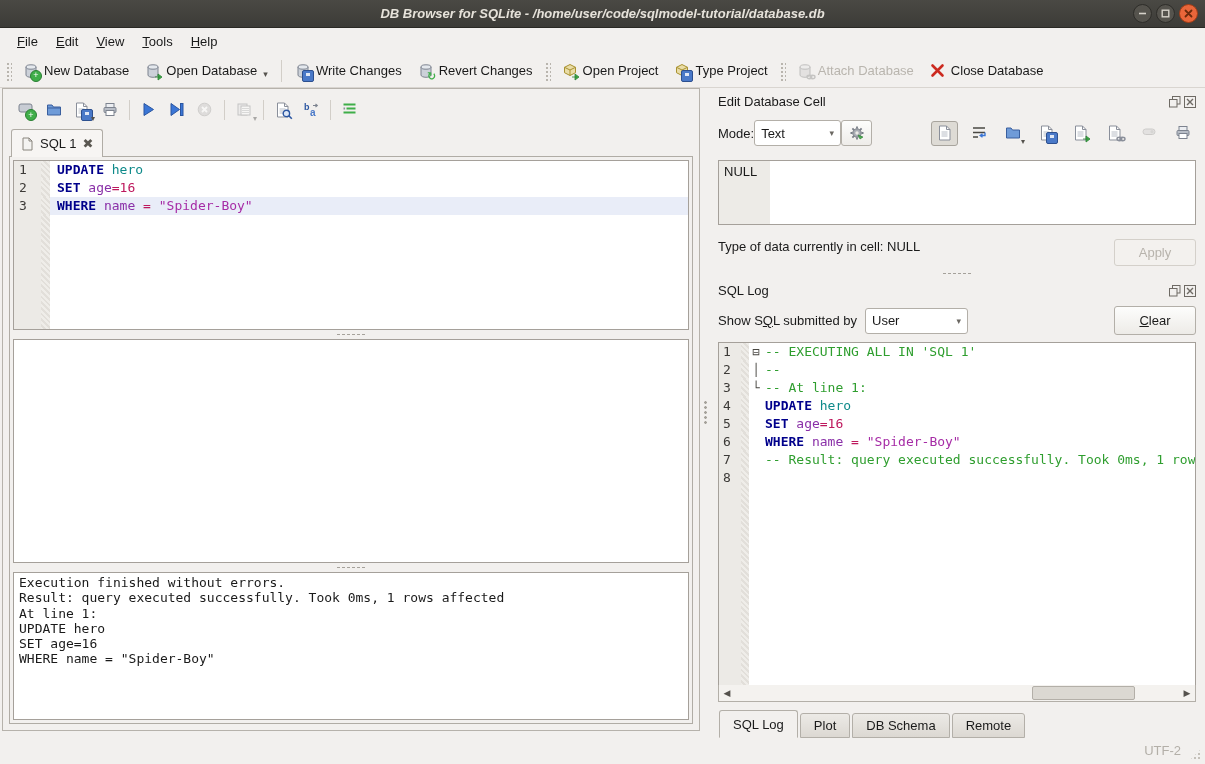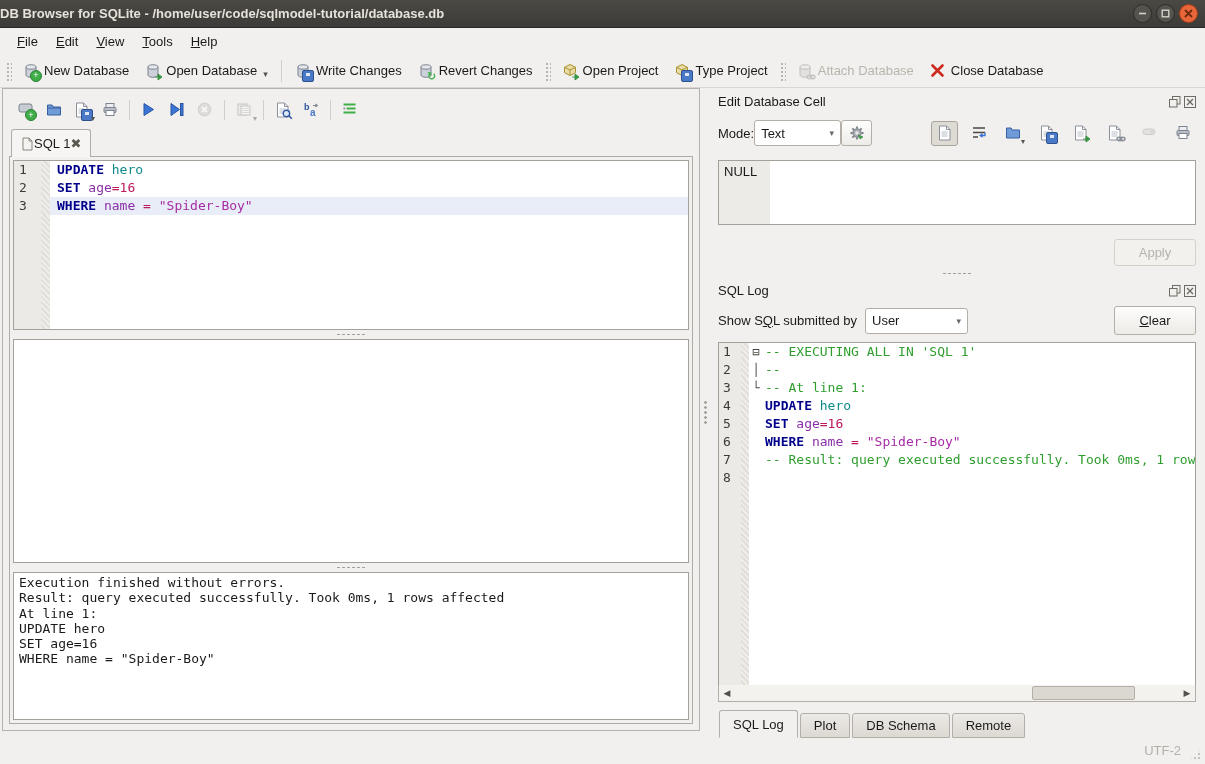--- a/index.html
+++ b/index.html
@@ -4,21 +4,21 @@
 <style>
   html,body{margin:0;padding:0;}
   body{
     width:1205px;height:764px;overflow:hidden;position:relative;
     background:#f2f0ee;color:#1a1a1a;
     font-family:"Liberation Sans","DejaVu Sans",sans-serif;font-size:13px;
     -webkit-font-smoothing:antialiased;
   }
   
   .titlebar{height:27px;background:linear-gradient(#4a4944,#3c3b37);display:flex;align-items:center;
-    position:relative;border-bottom:1px solid #2a2925;}
+    justify-content:center;position:relative;border-bottom:1px solid #2a2925;font-style:italic;}
   .titlebar .title{color:#e6e2da;font-weight:bold;font-size:13px;}
   .winbtns{position:absolute;right:7px;top:4px;display:flex;gap:4px;}
   .winbtn{width:19px;height:19px;border-radius:50%;display:flex;align-items:center;justify-content:center;
     font-size:11px;line-height:1;box-sizing:border-box;}
   .winbtn.min,.winbtn.max{background:#55534d;border:1px solid #2e2d29;color:#d6d2ca;}
   .winbtn.close{background:var(--close-orange,#e9663a);border:1px solid #a33d17;color:#5e2408;font-weight:bold;}
   .winbtn svg{display:block}
   
   .menubar{height:26px;display:flex;align-items:center;padding-left:8px;background:#f2f0ee;}
   .menu-item{padding:4px 9px;cursor:default;}
@@ -51,21 +51,21 @@
   .tabpage{flex:1;margin:0 2px;border:1px solid #b6b2ab;background:#f2f0ee;
     display:flex;flex-direction:column;padding:7px 6px 6px 6px;position:relative;z-index:1;min-height:0;}
   
   .sqltb{height:28px;display:flex;align-items:center;gap:2px;padding-left:4px;}
   .stb-btn{width:26px;height:24px;display:flex;align-items:center;justify-content:center;position:relative;border-radius:3px;}
   .stb-btn.disabled{opacity:.45;filter:grayscale(.8);}
   .stb-sep{width:1px;height:20px;background:#d2cec8;margin:0 4px;}
   .stb-caret{position:absolute;right:0;bottom:-1px;font-size:8px;color:#55524d;}
   
   .filetabrow{height:28px;display:flex;align-items:flex-end;padding-left:2px;margin-top:4px;position:relative;z-index:2;}
-  .filetab{height:27px;display:flex;align-items:center;padding:0 9px;
+  .filetab{height:27px;display:flex;align-items:center;gap:6px;padding:0 9px;
     border:1px solid #b0aca5;border-bottom:none;border-radius:3px 3px 0 0;background:#f7f5f3;margin-bottom:-1px;}
   .filetab .x{color:#5a5751;font-weight:bold;font-size:13px;}
   
   .frame{flex:1;border:1px solid #b0aca5;background:#f2f0ee;padding:3px;display:flex;flex-direction:column;min-height:0;}
   .whitebox{border:1px solid #a5a09a;background:#fff;overflow:hidden;}
   .editor{height:168px;display:flex;flex-direction:column;}
   .ed-row{display:flex;height:18px;flex:0 0 18px;font-family:"DejaVu Sans Mono","Liberation Mono",monospace;font-size:13px;line-height:18px;}
   .ed-row.fill{flex:1;height:auto;}
   .gut{width:27px;background:#eceae6;color:#3c3a37;padding-left:5px;box-sizing:border-box;flex:none;}
   .hatch{width:9px;flex:none;background:repeating-linear-gradient(45deg,#efede9 0 2px,#e2dfda 2px 4px);}
@@ -593,20 +593,21 @@
 
     <div class="cell-editor" style="border:1px solid #a5a09a">
       <div class="cell-gutter">
         <span>NULL</span>
       </div>
       <div class="cell-body"></div>
     </div>
 
     <div class="info-row">
       <div class="info-col">
+        <div>Type of data currently in cell: NULL</div>
       </div>
       <div class="apply-btn">Apply</div>
     </div>
 
     <div class="sec-split">
         <div class="dots" style="height:3px;width:30px;background-image:radial-gradient(#a5a19a 1.1px,transparent 1.2px);background-size:5px 3px;"></div>
       </div>
 
     <div class="dock-header">
       <span class="dh-title">SQL Log</span>

